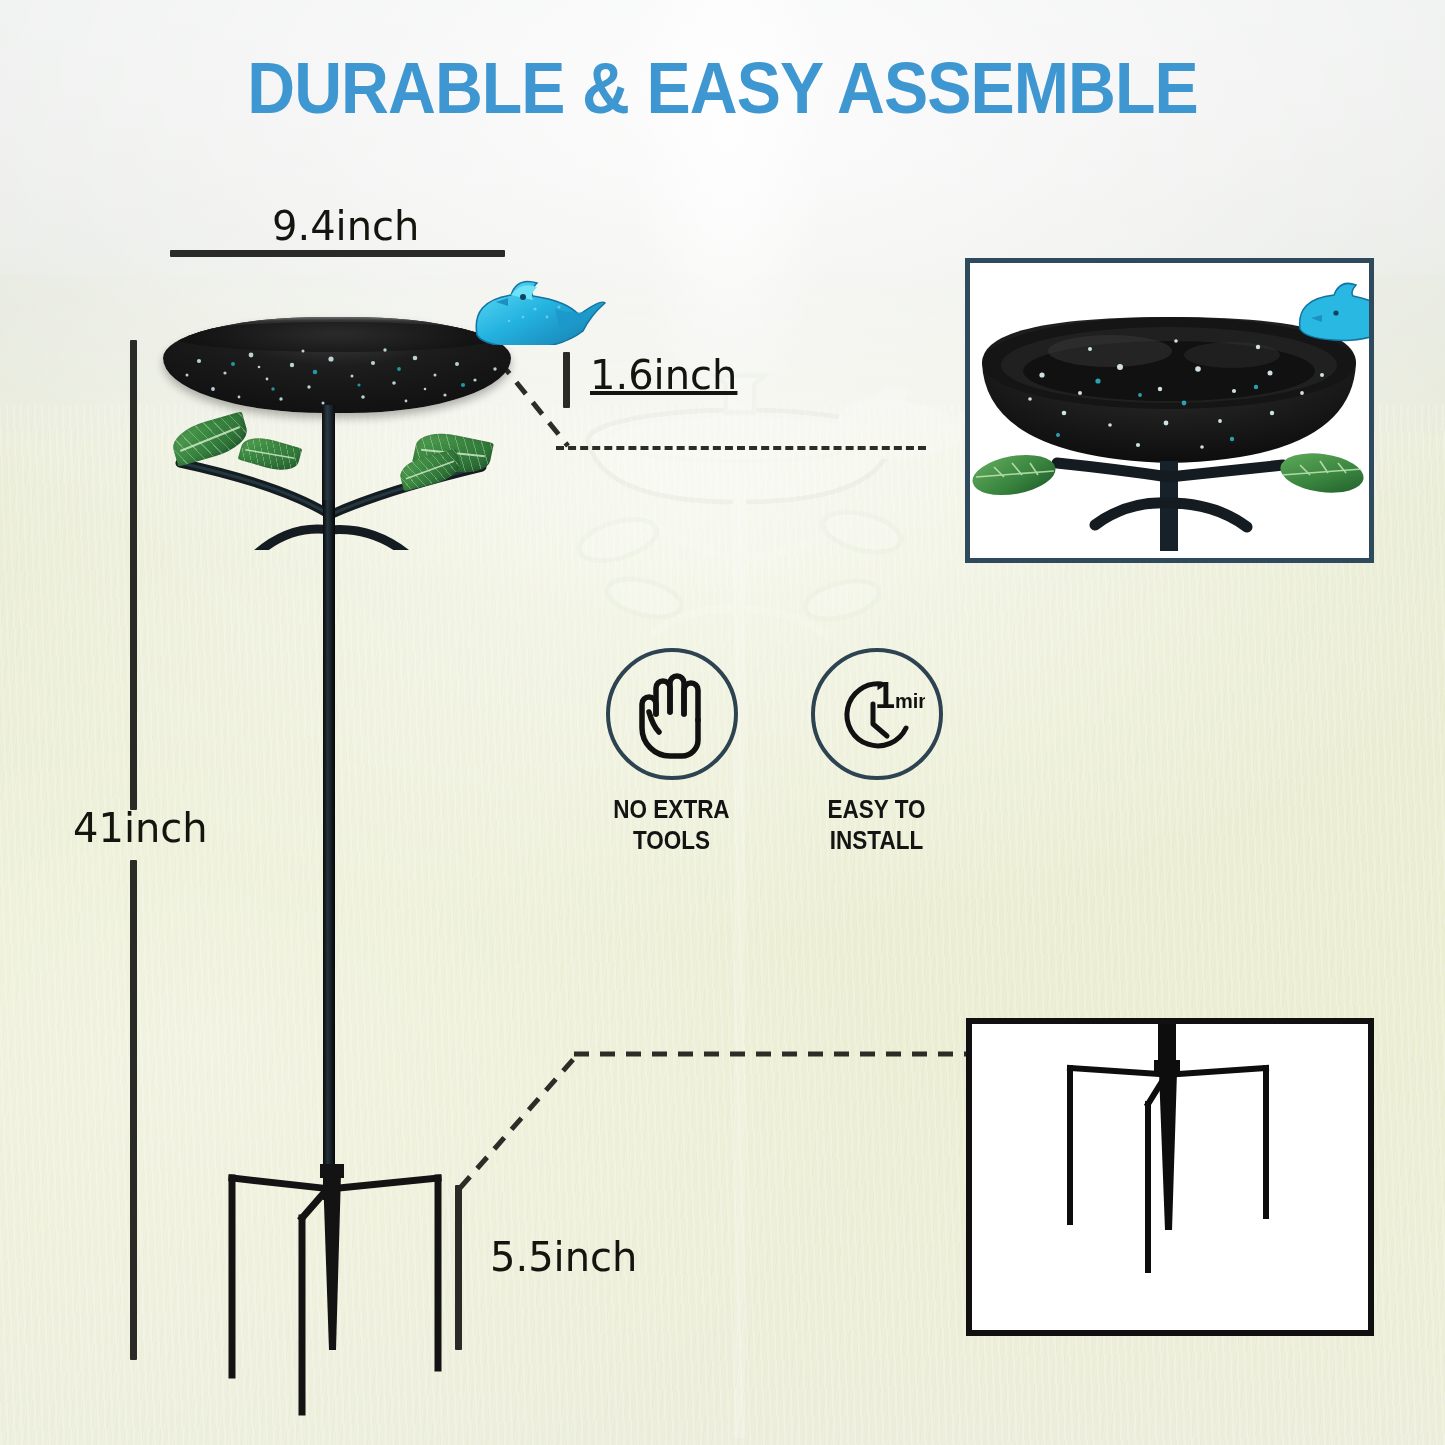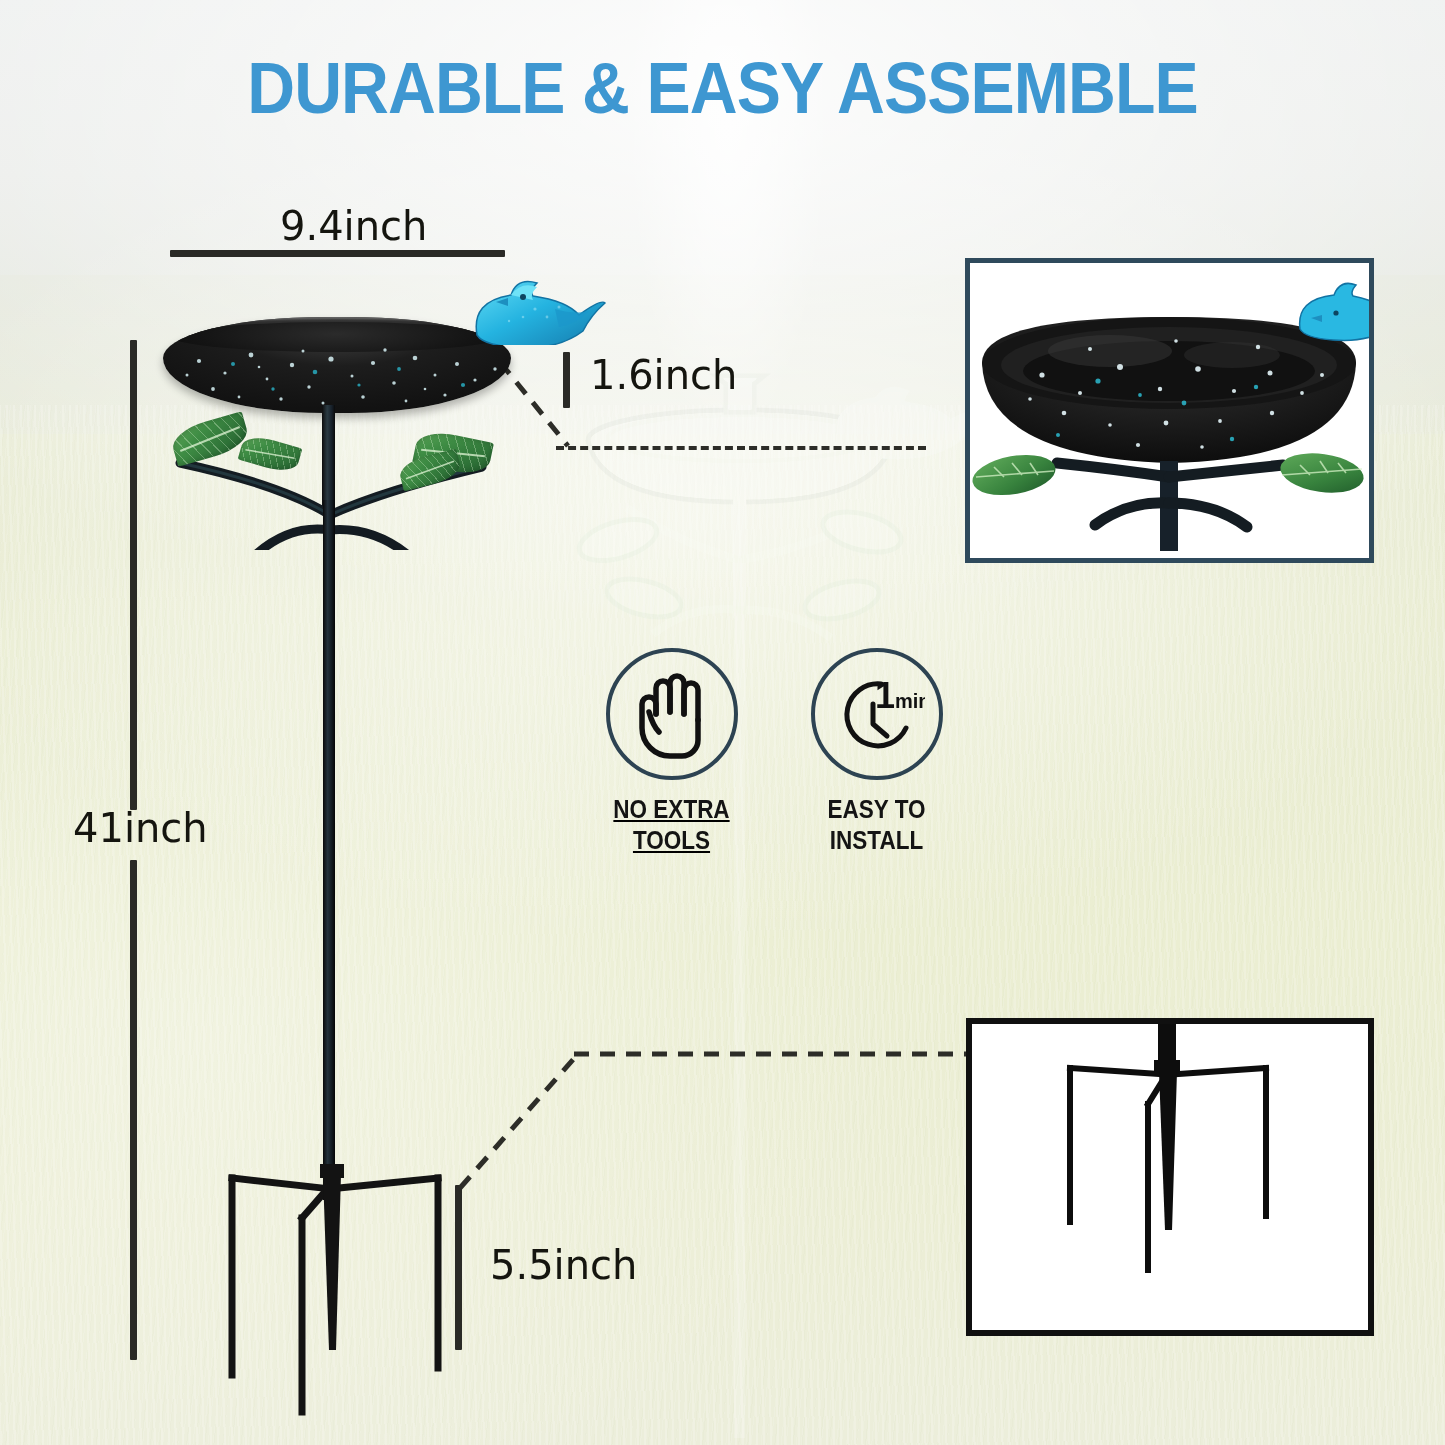--- a/index.html
+++ b/index.html
@@ -180,36 +180,36 @@
         <ellipse cx="618" cy="540" rx="40" ry="18" transform="rotate(-16 618 540)" fill="#9fc09b" stroke="#86a983"></ellipse>
         <ellipse cx="862" cy="532" rx="40" ry="18" transform="rotate(14 862 532)" fill="#9fc09b" stroke="#86a983"></ellipse>
         <ellipse cx="644" cy="598" rx="38" ry="17" transform="rotate(14 644 598)" fill="#9fc09b" stroke="#86a983"></ellipse>
         <ellipse cx="842" cy="600" rx="38" ry="17" transform="rotate(-14 842 600)" fill="#9fc09b" stroke="#86a983"></ellipse>
 
         <path d="M836 432 q6 -30 40 -32 q12 -16 30 -8 q-6 8 -2 12 q34 4 46 18 q26 -14 44 -12 q-22 14 -36 30 q-28 20 -74 16 q-34 -2 -48 -24 z" fill="#bcd9e4" stroke="#9bc0cf"></path>
       </g>
     </svg>
   </div>
 
-  <div class="dim-label" style="left:280px;top:203px;">9.4inch</div>
+  <div class="dim-label" style="left:272px;top:203px;">9.4inch</div>
   <div class="rule-h" style="left:170px;top:250px;width:335px;"></div>
 
   <div class="rule-v" style="left:563px;top:352px;height:56px;"></div>
-  <div class="dim-label" style="left:590px;top:352px;">1.6inch</div>
+  <div class="dim-label" style="left:590px;top:352px;text-decoration:underline;">1.6inch</div>
   <svg style="position:absolute;left:496px;top:350px;" width="460" height="110">
     <line x1="4" y1="12" x2="72" y2="96" stroke="#2d2d28" stroke-width="5" stroke-dasharray="15 11"></line>
   </svg>
   <div class="dash-h" style="left:556px;top:446px;width:370px;"></div>
 
   <div class="rule-v" style="left:130px;top:340px;height:470px;"></div>
   <div class="dim-label" style="left:65px;top:805px;margin-left:8px;">41inch</div>
   <div class="rule-v" style="left:130px;top:860px;height:500px;"></div>
 
   <div class="rule-v" style="left:455px;top:1185px;height:165px;"></div>
-  <div class="dim-label" style="left:490px;top:1234px;margin-top:8px;">5.5inch</div>
+  <div class="dim-label" style="left:490px;top:1234px;">5.5inch</div>
   <svg style="position:absolute;left:450px;top:1040px;" width="530" height="160">
     <line x1="10" y1="148" x2="128" y2="14" stroke="#2d2d28" stroke-width="5" stroke-dasharray="15 11"></line>
     <line x1="124" y1="14" x2="520" y2="14" stroke="#2d2d28" stroke-width="5" stroke-dasharray="15 11"></line>
   </svg>
 
   <div class="product" style="left:0;top:0;">
 
     <div class="bowl">
       <div class="bowl-rim"></div>
       <div class="bowl-inner"></div>
@@ -318,21 +318,21 @@
         <path d="M112 58 L112 252"></path>
         <path d="M112 58 L140 26"></path>
       </g>
       <path d="M133 14 L151 14 L146 190 L139 190 Z" fill="#131313"></path>
       <rect x="130" y="4" width="24" height="14" fill="#131313"></rect>
     </svg>
   </div>
 
   <div class="features">
 
-    <div class="feature" style="left:0;top:0;text-decoration:underline;">
+    <div class="feature" style="left:0;top:0;">
       <div class="feat-circle">
         <svg width="84" height="92" viewBox="0 0 84 92">
           <g fill="none" stroke="#111" stroke-width="5.5" stroke-linecap="round" stroke-linejoin="round">
             <path d="M26 46 V20 a7 7 0 0 1 14 0 V44"></path>
             <path d="M40 44 V15 a7 7 0 0 1 14 0 V46"></path>
             <path d="M54 46 V22 a7 7 0 0 1 14 0 V52"></path>
             <path d="M26 46 V36 a7 7 0 0 0 -14 0 V60 a28 28 0 0 0 28 28 h12 a16 16 0 0 0 16 -16 V52"></path>
             <path d="M19 44 q4 14 10 20"></path>
           </g>
         </svg>

